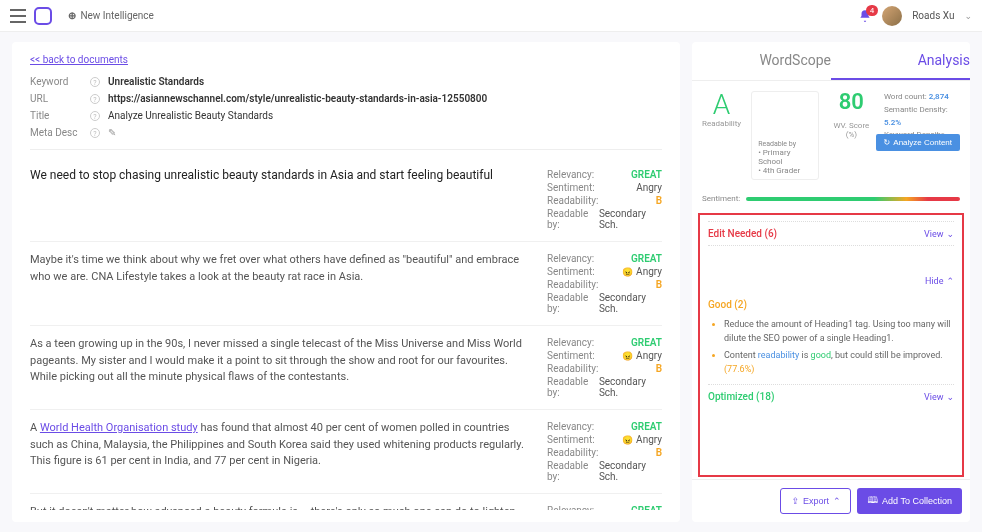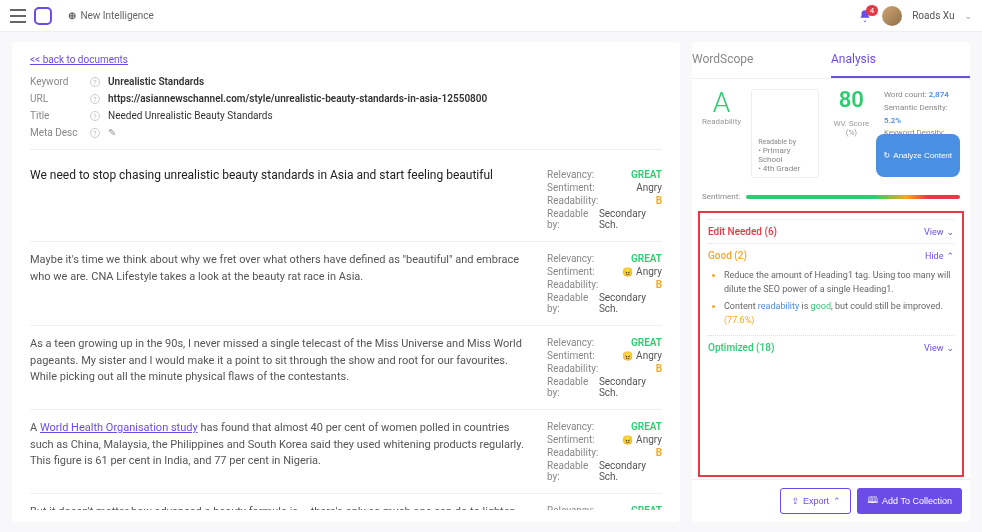--- a/index.html
+++ b/index.html
@@ -43,48 +43,48 @@
 .stat-label { color: #888; }
 .stat-val { color: #555; }
 .stat-val.great { color: #2ecc71; font-weight: 600; }
 .stat-val.angry { color: #555; }
 .stat-val.yellow { color: #f5a623; font-weight: 600; }
 .emoji { font-size: 9px; }
 .link-inline { color: #6b4ce6; text-decoration: underline; }
 
 .right-panel { width: 278px; background: #fff; border-radius: 4px; display: flex; flex-direction: column; position: relative; }
 .rp-tabs { display: flex; border-bottom: 1px solid #eee; }
-.rp-tab { flex: 1; text-align: left; padding: 10px 0; font-size: 12px; color: #888; cursor: pointer; }
+.rp-tab { flex: 1; text-align: right; padding: 10px 0; font-size: 14px; color: #888; cursor: pointer; }
 .rp-tab.active { color: #6b4ce6; border-bottom: 2px solid #6b4ce6; }
 .scores { display: flex; padding: 10px; gap: 10px; align-items: flex-start; }
 .score-a { text-align: center; }
 .score-a .big { font-size: 28px; font-weight: 300; color: #2ecc71; line-height: 1; }
 .score-a .lbl { font-size: 8px; color: #999; }
 .readby-box { border: 1px solid #eee; border-radius: 3px; padding: 4px 6px; font-size: 8px; color: #888; }
 .readby-box .t { font-size: 7px; margin-top: 44px; }
 .score-80 { text-align: center; }
 .score-80 .big { font-size: 22px; font-weight: 600; color: #2ecc71; line-height: 1; }
 .score-80 .lbl { font-size: 8px; color: #999; margin-top: 8px; }
 .density { font-size: 8px; color: #888; line-height: 1.6; }
 .density .v { color: #4a90e2; font-weight: 600; }
 .sentiment-bar { display: flex; align-items: center; padding: 4px 10px 8px; gap: 6px; font-size: 8px; color: #888; }
 .sent-grad { flex: 1; height: 4px; background: linear-gradient(90deg,#2ecc71 0%,#2ecc71 60%,#f5a623 75%,#e63946 85%,#e63946 100%); border-radius: 2px; }
-.analyze-btn { background: #4a90e2; color: #fff; font-size: 8px; padding: 17px 8px; border-radius: 8px; border: none; cursor: pointer; display: flex; align-items: center; gap: 3px; position: absolute; right: 10px; top: 92px; }
+.analyze-btn { background: #4a90e2; color: #fff; font-size: 8px; padding: 4px 8px; border-radius: 2px; border: none; cursor: pointer; display: flex; align-items: center; gap: 3px; position: absolute; right: 10px; top: 92px; }
 .analyze-btn::before { content: "↻"; }
 
 .red-box { border: 2px solid #e63946; margin: 2px 6px; padding: 6px 8px; flex: 1; position: relative; }
 .fund-toggle { display: flex; justify-content: flex-end; align-items: center; gap: 6px; font-size: 9px; padding: 2px 0 8px; }
 .fund-toggle .f { color: #333; font-weight: 500; }
 .fund-toggle .w { color: #ccc; }
 .toggle-sw { width: 22px; height: 12px; background: #e8e0ff; border-radius: 6px; position: relative; }
 .toggle-sw::after { content: ""; position: absolute; width: 10px; height: 10px; background: #6b4ce6; border-radius: 50%; top: 1px; left: 1px; }
 .acc-item { border-top: 1px dotted #ddd; padding: 6px 0; }
 .acc-head { display: flex; justify-content: space-between; align-items: center; font-size: 10px; cursor: pointer; }
 .acc-title.red { color: #e63946; font-weight: 500; }
-.acc-title.orange { color: #f5a623; font-weight: 500; }
+.acc-title.orange { color: #f5a623; font-weight: 500; margin-top: 47px; }
 .acc-title.green { color: #2ecc71; font-weight: 500; }
 .acc-action { color: #6b4ce6; font-size: 9px; display: flex; align-items: center; gap: 3px; }
 .acc-body { padding: 6px 0 0 4px; }
 .acc-body li { list-style: disc; margin-left: 12px; font-size: 9px; color: #666; line-height: 1.5; padding: 2px 0; }
 .acc-body li::marker { color: #f5a623; }
 .hl-blue { color: #4a90e2; }
 .hl-green { color: #2ecc71; }
 .hl-orange { color: #f5a623; }
 
 .bottom-actions { display: flex; gap: 6px; padding: 8px; border-top: 1px solid #eee; justify-content: flex-end; }
@@ -131,21 +131,21 @@
         <span class="meta-value" style="font-weight:600">Unrealistic Standards</span>
       </div>
       <div class="meta-row">
         <span class="meta-label">URL</span>
         <span class="meta-info"><span class="info-circle">?</span></span>
         <span class="meta-value url" style="font-weight:600">https://asiannewschannel.com/style/unrealistic-beauty-standards-in-asia-12550800</span>
       </div>
       <div class="meta-row">
         <span class="meta-label">Title</span>
         <span class="meta-info"><span class="info-circle">?</span></span>
-        <span class="meta-value">Needed Unrealistic Beauty Standards</span>
+        <span class="meta-value">Analyze Unrealistic Beauty Standards</span>
       </div>
       <div class="meta-row">
         <span class="meta-label">Meta Desc</span>
         <span class="meta-info"><span class="info-circle">?</span></span>
         <span class="meta-edit">✎</span>
       </div>
     </div>
     <div class="divider"></div>
     <div class="content-scroll" id="blocks">
         <div class="block">

